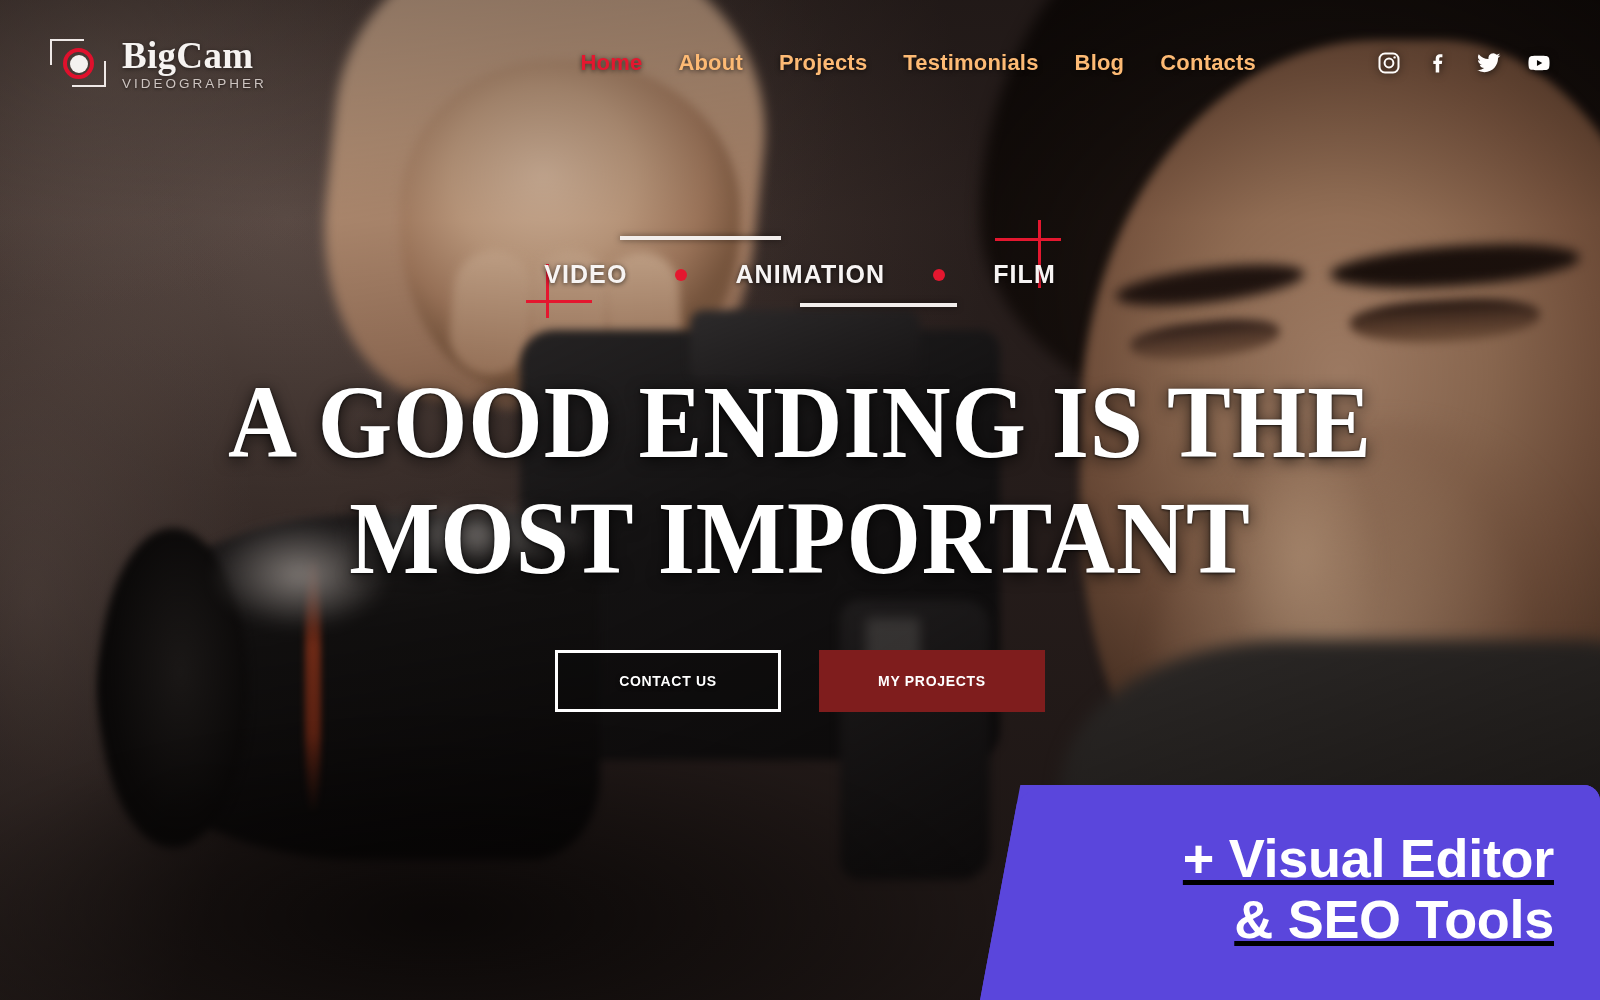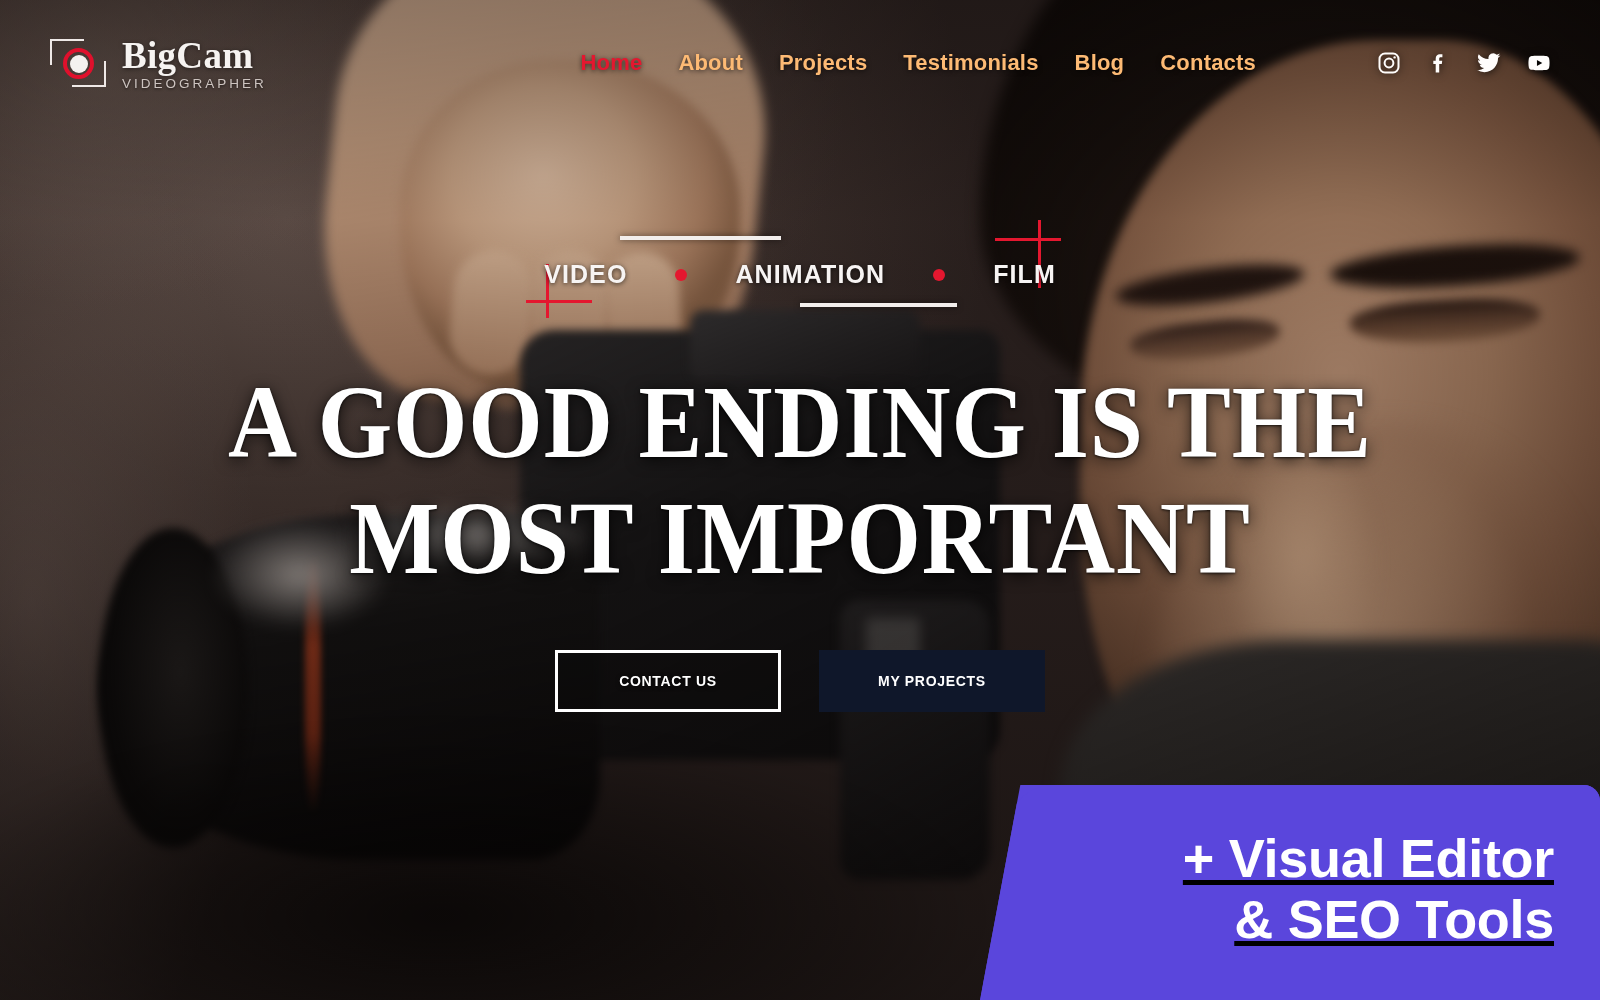--- a/index.html
+++ b/index.html
@@ -441,21 +441,21 @@
     user-select: none;
   }
   .btn-outline {
     border: 3px solid #ffffff;
     color: #ffffff;
     background: rgba(10,8,8,.22);
     text-shadow: 0 1px 4px rgba(0,0,0,.7);
   }
   .btn-solid {
     border: none;
-    background: #0f172a;
+    background: #7f1d1d;
     color: #ffffff;
   }
 
   
   .promo {
     position: absolute;
     right: 0; bottom: 0;
     width: 620px; height: 215px;
     background: #5a46dc;
     border-top-left-radius: 34px;

